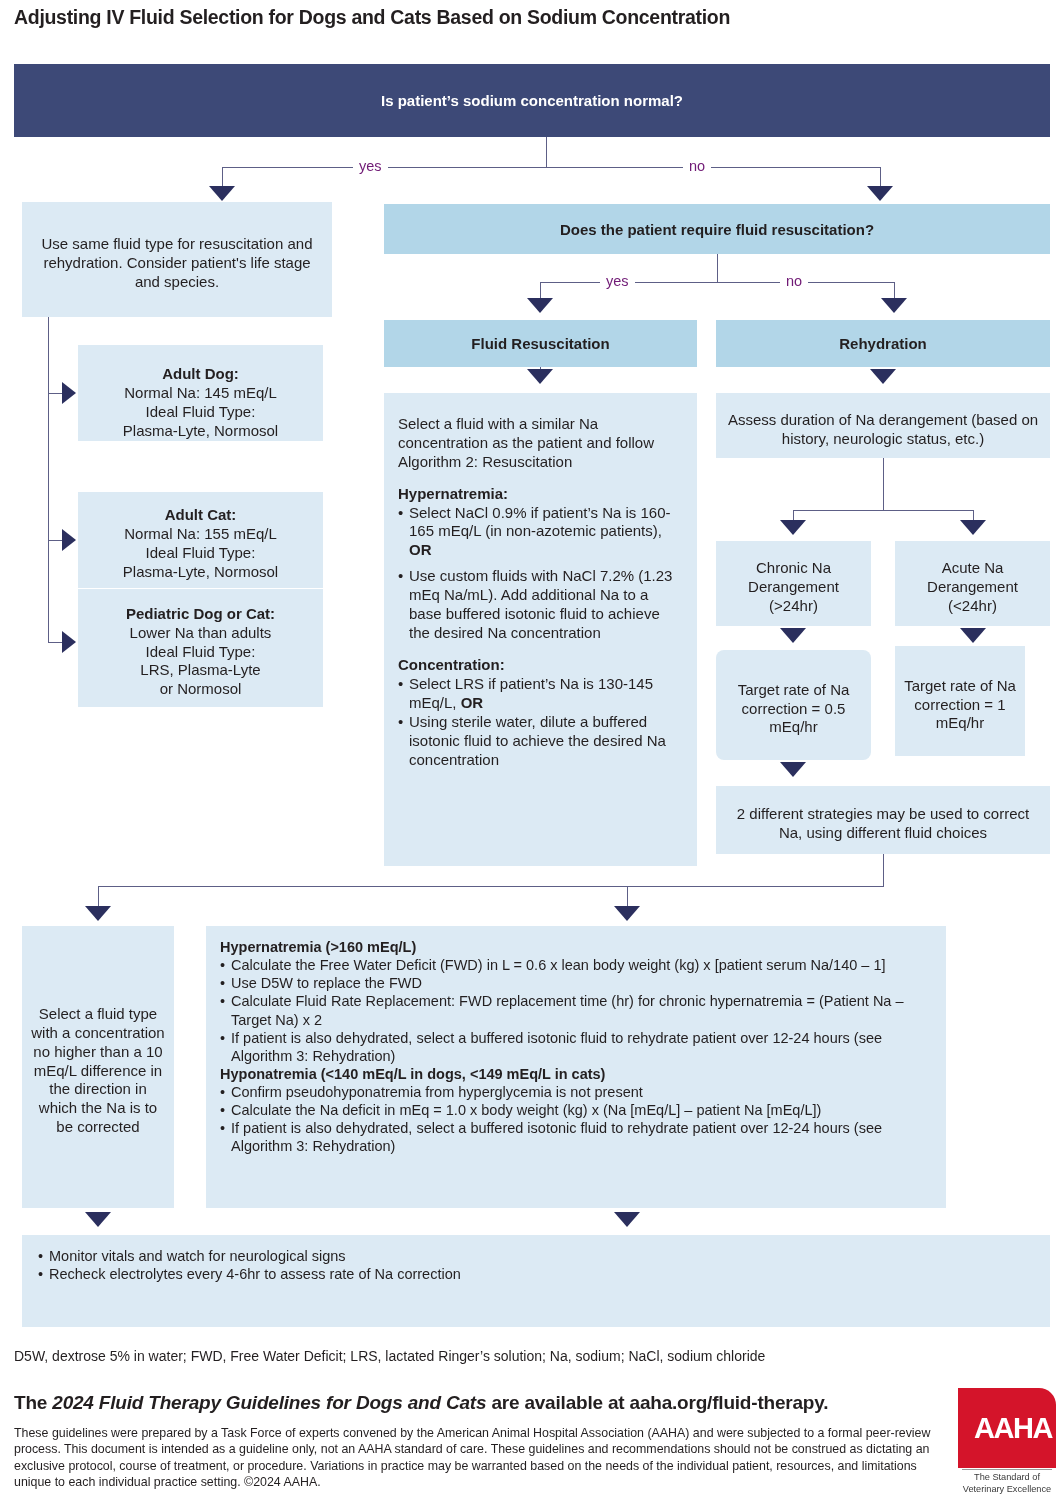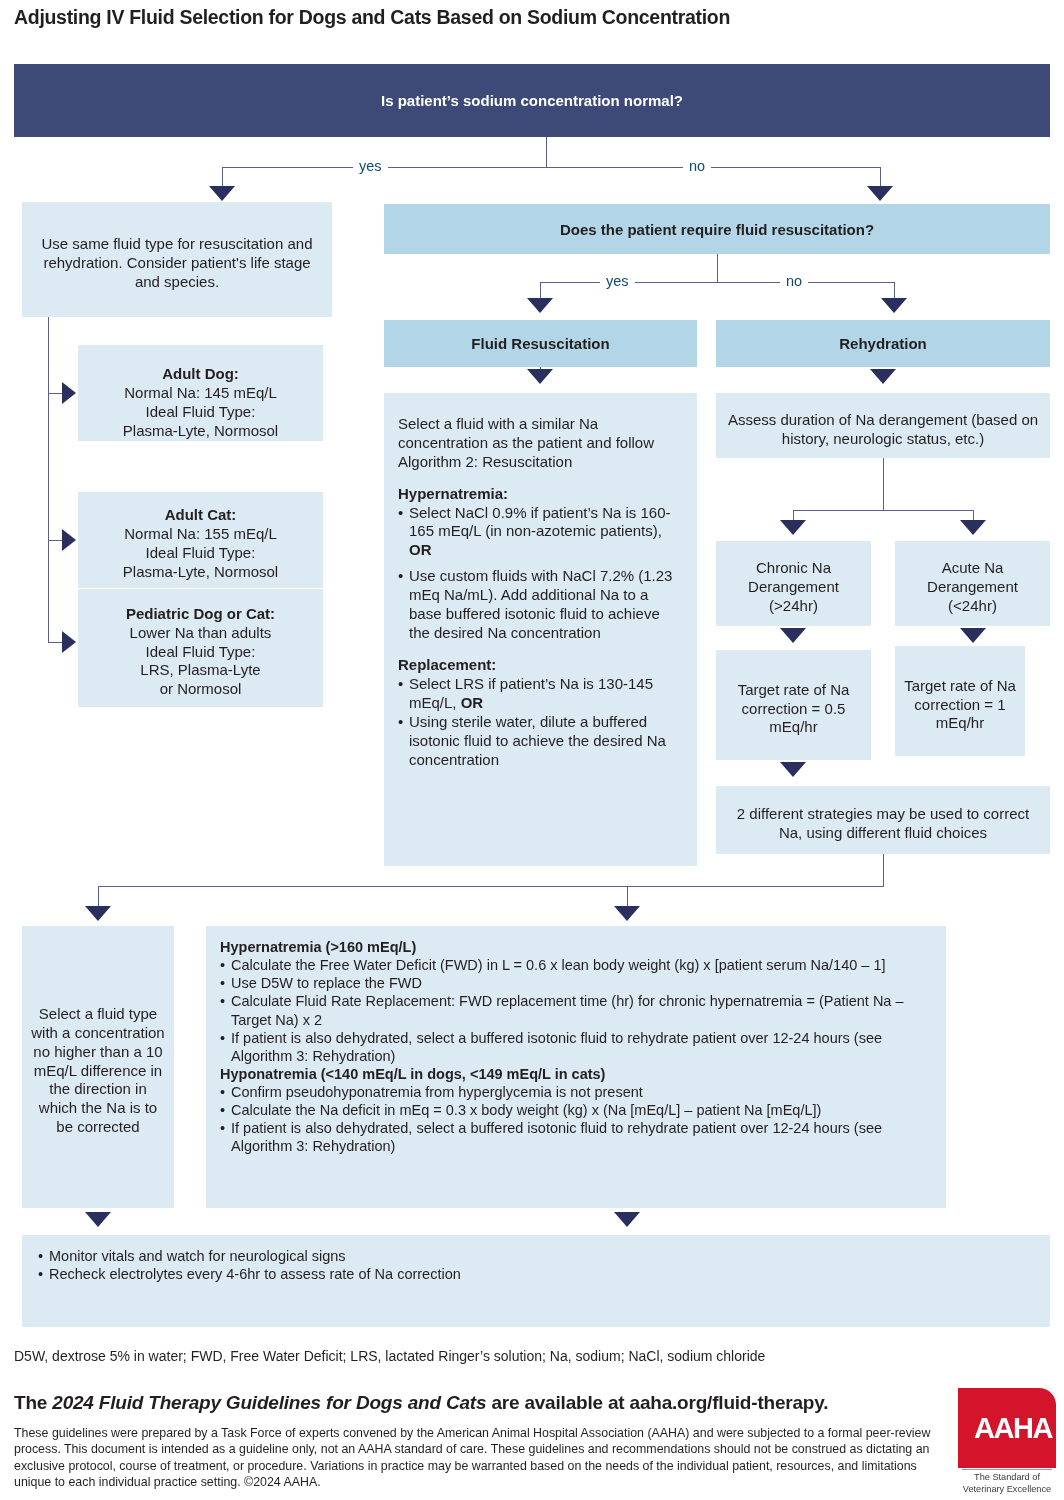--- a/index.html
+++ b/index.html
@@ -34,21 +34,21 @@
   
   .vline{position:absolute;width:1px;background:#5d5f86;}
   .hline{position:absolute;height:1px;background:#5d5f86;}
   .arw-d{position:absolute;width:0;height:0;
     border-left:13px solid transparent;border-right:13px solid transparent;
     border-top:15px solid #2b2f5e;}
   .arw-r{position:absolute;width:0;height:0;
     border-top:11px solid transparent;border-bottom:11px solid transparent;
     border-left:14px solid #2b2f5e;}
 
-  .lbl{position:absolute;font-size:14.5px;color:#0c4a6e;background:#ffffff;padding:0 6px;}
+  .lbl{position:absolute;font-size:14.5px;color:#701a75;background:#ffffff;padding:0 6px;}
 
   
   ul.bl{margin:0;padding:0;list-style:none;}
   ul.bl li{position:relative;padding-left:11px;margin:0;}
   ul.bl li:before{content:"\2022";position:absolute;left:0;top:0;}
   .hd{font-weight:bold;}
 
   
   .abbrev{position:absolute;left:14px;top:1348px;width:1000px;font-size:14px;}
   .avail{position:absolute;left:14px;top:1392px;width:930px;font-size:19px;font-weight:bold;letter-spacing:-0.2px;}
@@ -143,21 +143,21 @@
   <div class="vline" style="left:540px;top:367px;height:8px;"></div>
   <div class="arw-d" style="left:527px;top:369px;"></div>
 
   <div class="box light" style="left:384px;top:393px;width:313px;height:473px;padding:14px 14px 0 14px;">
     <div class="body-txt">Select a fluid with a similar Na concentration as the patient and follow Algorithm 2: Resuscitation</div>
     <div class="body-txt hd" style="margin-top:13px;">Hypernatremia:</div>
     <ul class="bl body-txt">
       <li>Select NaCl 0.9% if patient’s Na is 160-165 mEq/L (in non-azotemic patients), <b>OR</b></li>
       <li style="margin-top:7px;">Use custom fluids with NaCl 7.2% (1.23 mEq Na/mL). Add additional Na to a base buffered isotonic fluid to achieve the desired Na concentration</li>
     </ul>
-    <div class="body-txt hd" style="margin-top:13px;">Replacement:</div>
+    <div class="body-txt hd" style="margin-top:13px;">Concentration:</div>
     <ul class="bl body-txt">
       <li>Select LRS if patient’s Na is 130-145 mEq/L, <b>OR</b></li>
       <li style="margin-top:1px;">Using sterile water, dilute a buffered isotonic fluid to achieve the desired Na concentration</li>
     </ul>
   </div>
 
   <div class="box mid ctr" style="left:716px;top:320px;width:334px;height:47px;">
     <span class="hdr-txt">Rehydration</span>
   </div>
   <div class="arw-d" style="left:870px;top:369px;"></div>
@@ -176,21 +176,21 @@
   <div class="box light ctr" style="left:716px;top:541px;width:155px;height:85px;padding:0 6px;">
     <span class="body-txt">Chronic Na Derangement (&gt;24hr)</span>
   </div>
   <div class="box light ctr" style="left:895px;top:541px;width:155px;height:85px;padding:0 6px;">
     <span class="body-txt">Acute Na Derangement (&lt;24hr)</span>
   </div>
 
   <div class="arw-d" style="left:780px;top:628px;"></div>
   <div class="arw-d" style="left:960px;top:628px;"></div>
 
-  <div class="box light ctr" style="left:716px;top:650px;width:155px;height:110px;padding:0 8px;">
+  <div class="box light ctr" style="left:716px;top:650px;width:155px;height:110px;padding:0 8px;border-radius:8px;">
     <span class="body-txt">Target rate of Na correction = 0.5 mEq/hr</span>
   </div>
   <div class="box light ctr" style="left:895px;top:646px;width:130px;height:110px;padding:0 8px;">
     <span class="body-txt">Target rate of Na correction = 1 mEq/hr</span>
   </div>
 
   <div class="arw-d" style="left:780px;top:762px;"></div>
 
   <div class="box light ctr" style="left:716px;top:786px;width:334px;height:68px;padding:0 10px;">
     <span class="body-txt">2 different strategies may be used to correct Na, using different fluid choices</span>
@@ -211,21 +211,21 @@
     <div class="sm-txt hd">Hypernatremia (&gt;160 mEq/L)</div>
     <ul class="bl sm-txt">
       <li>Calculate the Free Water Deficit (FWD) in L = 0.6 x lean body weight (kg) x [patient serum Na/140 – 1]</li>
       <li>Use D5W to replace the FWD</li>
       <li>Calculate Fluid Rate Replacement: FWD replacement time (hr) for chronic hypernatremia = (Patient Na – Target Na) x 2</li>
       <li>If patient is also dehydrated, select a buffered isotonic fluid to rehydrate patient over 12-24 hours (see Algorithm 3: Rehydration)</li>
     </ul>
     <div class="sm-txt hd">Hyponatremia (&lt;140 mEq/L in dogs, &lt;149 mEq/L in cats)</div>
     <ul class="bl sm-txt">
       <li>Confirm pseudohyponatremia from hyperglycemia is not present</li>
-      <li>Calculate the Na deficit in mEq = 0.3 x body weight (kg) x (Na [mEq/L] – patient Na [mEq/L])</li>
+      <li>Calculate the Na deficit in mEq = 1.0 x body weight (kg) x (Na [mEq/L] – patient Na [mEq/L])</li>
       <li>If patient is also dehydrated, select a buffered isotonic fluid to rehydrate patient over 12-24 hours (see Algorithm 3: Rehydration)</li>
     </ul>
   </div>
 
   <div class="arw-d" style="left:85px;top:1212px;"></div>
   <div class="arw-d" style="left:614px;top:1212px;"></div>
 
   <div class="box light" style="left:22px;top:1235px;width:1028px;height:92px;padding:12px 0 0 16px;">
     <ul class="bl sm-txt">
       <li>Monitor vitals and watch for neurological signs</li>

